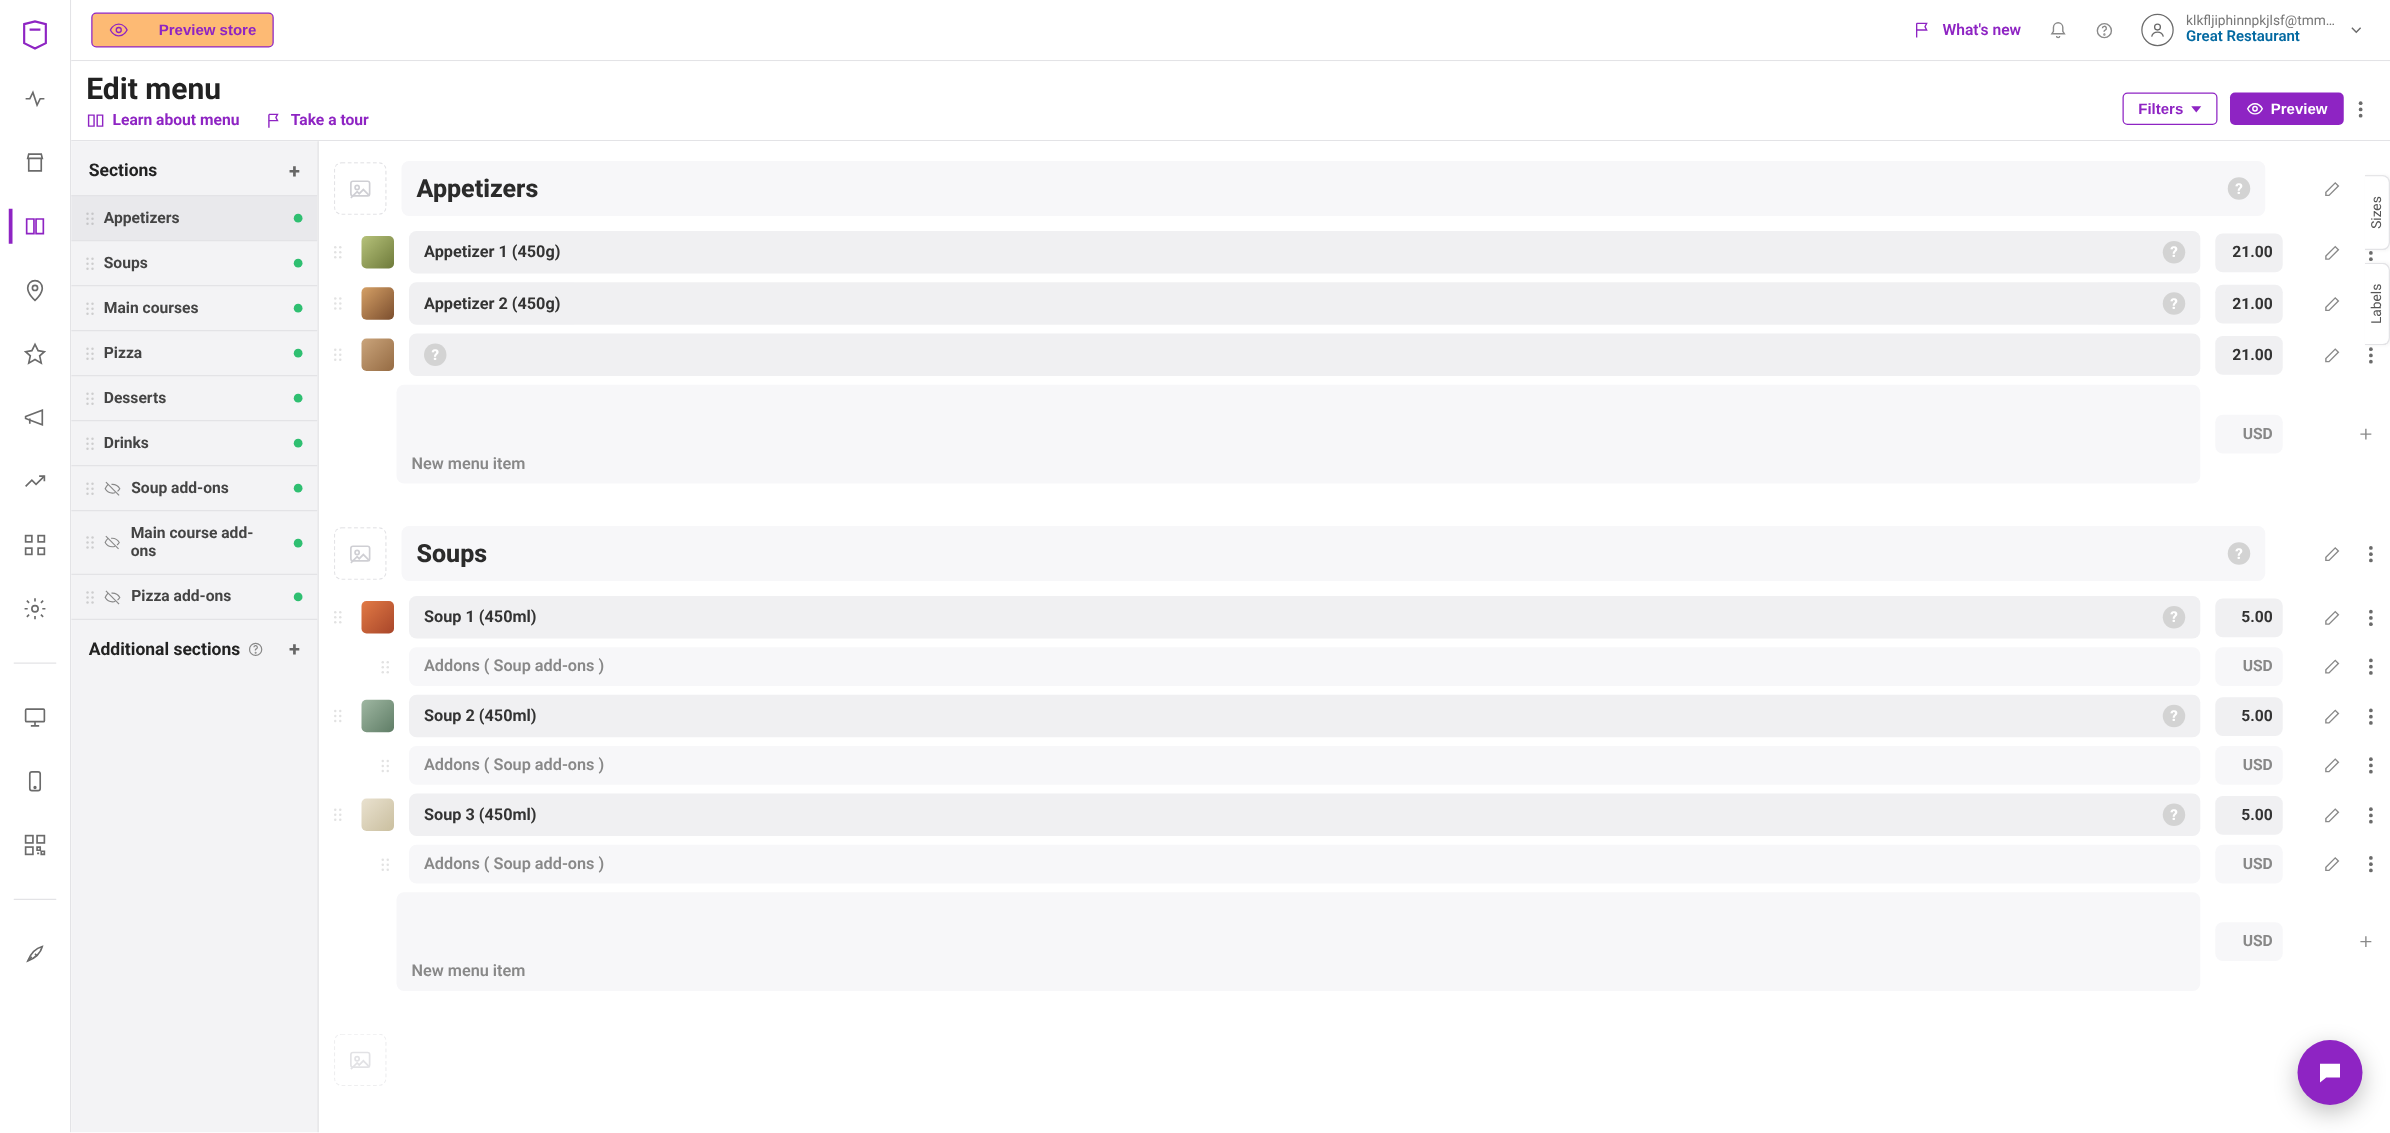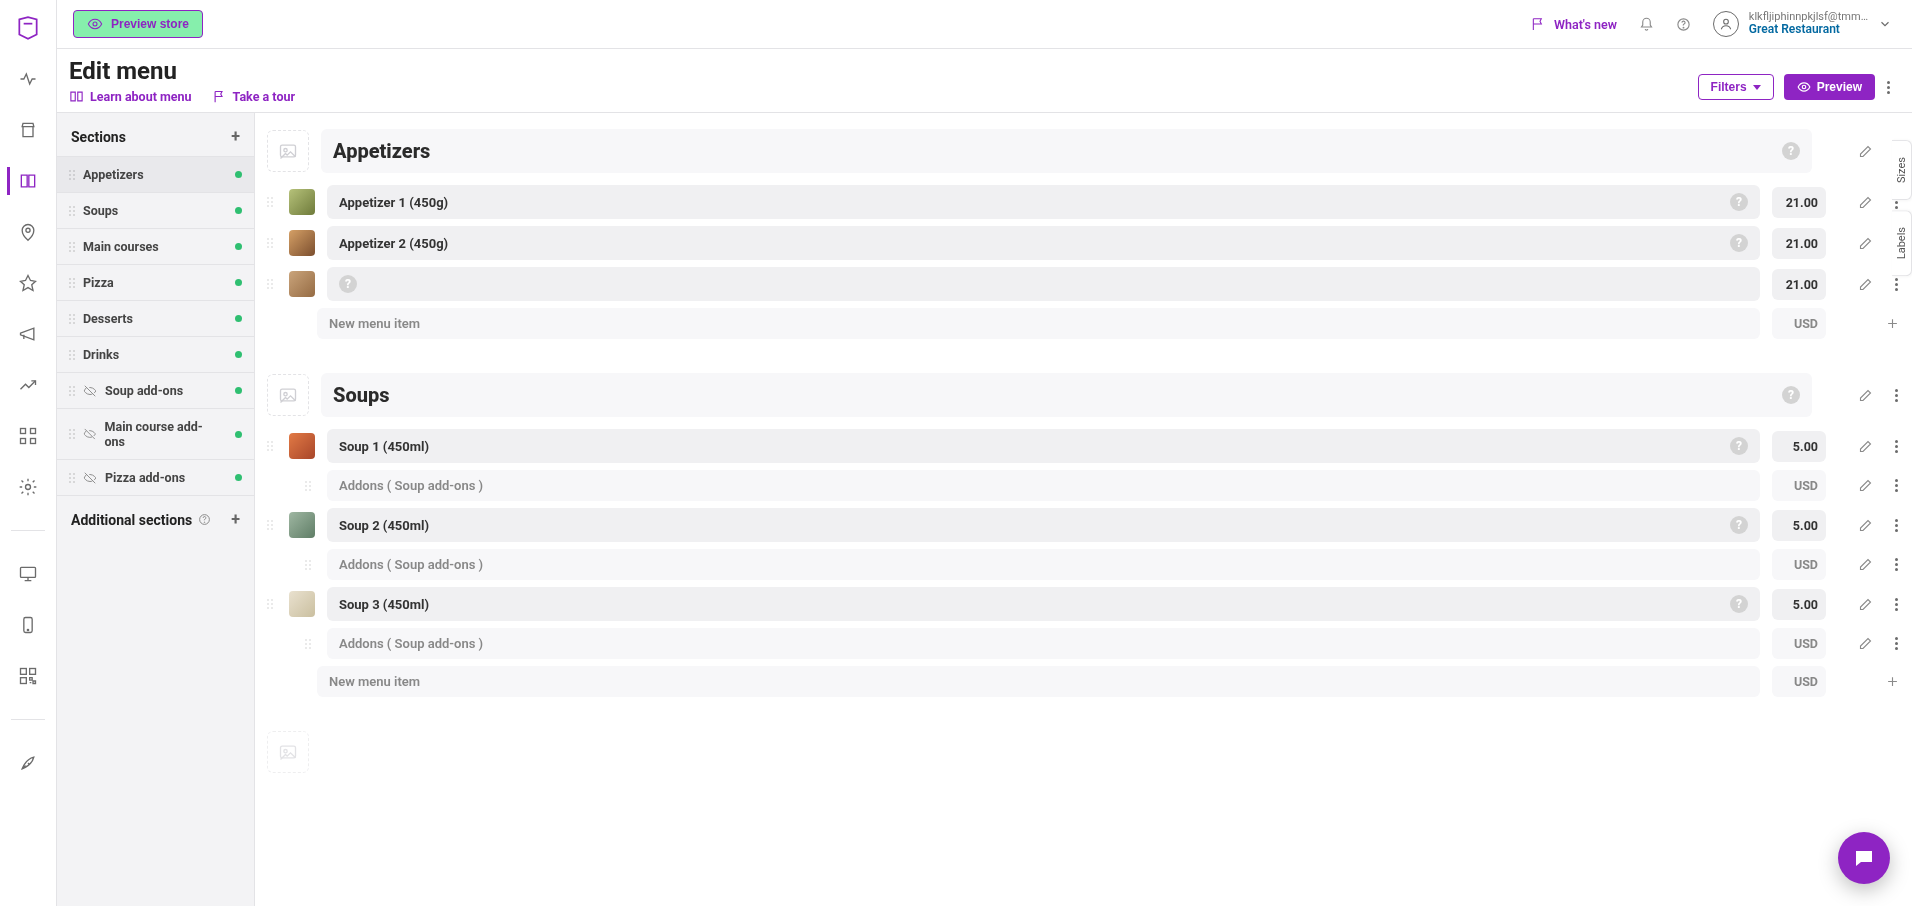--- a/index.html
+++ b/index.html
@@ -44,22 +44,22 @@
   .rail .logo svg{width:26px;height:26px;stroke:var(--purple);}
   
   .main{flex:1;display:flex;flex-direction:column;min-width:0;}
   
   .topbar{
     height:49px;display:flex;align-items:center;justify-content:space-between;
     padding:0 20px 0 16px;border-bottom:1px solid var(--border);background:#fff;
   }
   .topbar-left{display:flex;align-items:center;gap:16px;}
   .preview-store-btn{
-    display:inline-flex;align-items:center;gap:8px;padding:5px 13px;border:1px solid var(--purple);
-    color:var(--purple);border-radius:4px;background:#86efac;font-weight:600;font-size:12px;cursor:pointer;
+    display:inline-flex;align-items:center;gap:24px;padding:5px 13px;border:1px solid var(--purple);
+    color:var(--purple);border-radius:4px;background:#fdba74;font-weight:600;font-size:12px;cursor:pointer;
   }
   .preview-store-btn svg{width:16px;height:16px;stroke:var(--purple);fill:none;stroke-width:1.6;}
   .topbar-right{display:flex;align-items:center;gap:22px;}
   .whats-new{display:inline-flex;align-items:center;gap:8px;color:var(--purple);font-weight:600;font-size:12.5px;cursor:pointer;}
   .whats-new svg{width:16px;height:16px;stroke:var(--purple);fill:none;stroke-width:1.6;}
   .top-icon{width:18px;height:18px;stroke:var(--icon);fill:none;stroke-width:1.6;cursor:pointer;}
   .user-chip{display:flex;align-items:center;gap:10px;max-width:200px;cursor:pointer;}
   .user-chip .avatar{width:26px;height:26px;border:1.6px solid var(--icon);border-radius:50%;display:flex;align-items:center;justify-content:center;}
   .user-chip .avatar svg{width:14px;height:14px;stroke:var(--icon);fill:none;stroke-width:1.8;}
   .user-info{display:flex;flex-direction:column;line-height:1.15;min-width:0;}
@@ -124,21 +124,21 @@
   .thumb.t5{background:linear-gradient(135deg,#9fb7a2,#5f7d66);} 
   .thumb.t6{background:linear-gradient(135deg,#e9e1cf,#cabf9f);} 
   .row-drag{display:inline-flex;flex-direction:column;gap:2px;opacity:.28;width:10px;}
   .row-drag i{display:flex;gap:2px;}
   .row-drag b{width:2px;height:2px;background:#999;border-radius:50%;}
   .row-bar{
     flex:1;display:flex;align-items:center;background:var(--row);border-radius:6px;padding:8px 12px;
   }
   .row-bar.sub{background:var(--row-sub);} 
   .row-bar .name{flex:1;font-size:13px;font-weight:700;color:#333;}
-  .row-bar .name.muted{color:#888;font-weight:600;}
+  .row-bar .name.muted{color:#888;font-weight:600;margin-top:48px;}
   .row-bar.sub .name{color:#888;font-weight:600;}
   .price-bar{width:54px;background:var(--row);border-radius:6px;padding:8px 8px;text-align:right;font-weight:700;color:#333;font-size:12.5px;}
   .price-bar.muted{color:#888;font-weight:700;}
   .price-bar.sub{background:var(--row-sub);}
   .row-controls{display:flex;align-items:center;gap:20px;width:62px;justify-content:flex-end;}
   .icon-btn{cursor:pointer;display:inline-flex;}
   .icon-btn svg{width:15px;height:15px;stroke:#8a8a8a;fill:none;stroke-width:1.8;}
   .green-dot{width:7px;height:7px;border-radius:50%;background:var(--green);}
   .plus-small{width:14px;height:14px;stroke:#8a8a8a;fill:none;stroke-width:2;}
   .addon-indent{width:26px;}

